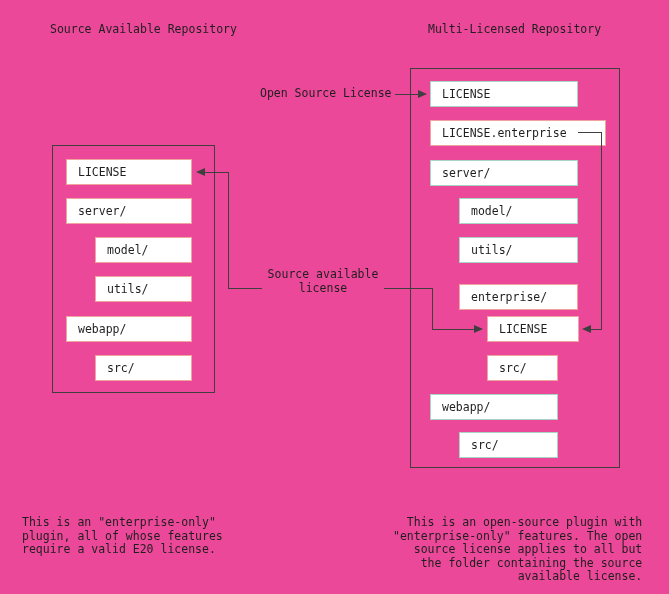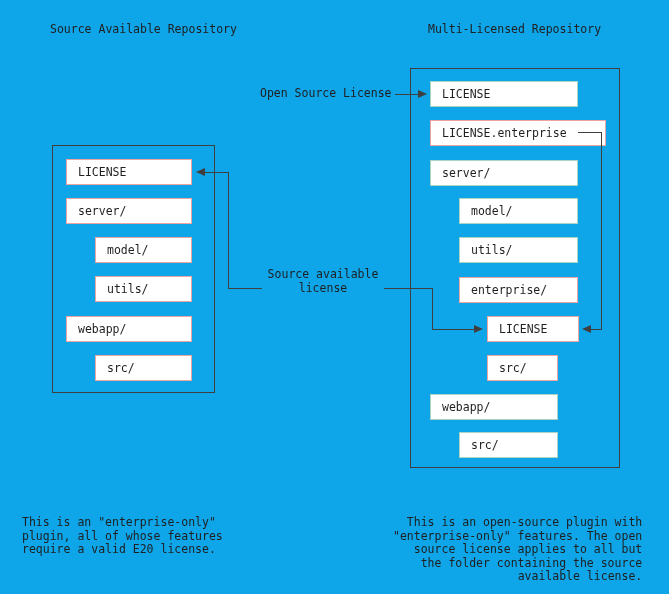--- a/index.html
+++ b/index.html
@@ -1,17 +1,17 @@
 <!DOCTYPE html>
 <html><head>
 <meta charset="utf-8">
 <style>
   html,body{margin:0;padding:0;background:#ffffff;}
   #canvas{
-    position:relative;width:669px;height:594px;background:#0ea5e9;overflow:hidden;
+    position:relative;width:669px;height:594px;background:#ec4899;overflow:hidden;
     font-family:"DejaVu Sans Mono","Liberation Mono",monospace;
     font-size:11.5px;color:#1f1f1f;
   }
   .t{position:absolute;white-space:pre-line;line-height:13.5px;}
   .outer{position:absolute;border:1px solid #3f3f3f;box-sizing:border-box;background:transparent;}
   .item{
     position:absolute;height:26px;box-sizing:border-box;border:1px solid #999;
     line-height:24px;padding-left:11px;background:#ffffff;white-space:nowrap;overflow:hidden;
   }
   .item.sa{border-color:#efa4a0;}
@@ -38,21 +38,21 @@
   <div class="item sa" style="left:95px;top:276px;width:97px;">utils/</div>
   <div class="item sa" style="left:66px;top:316px;width:126px;">webapp/</div>
   <div class="item sa" style="left:95px;top:355px;width:97px;">src/</div>
 
   <div class="outer" style="left:410px;top:68px;width:210px;height:400px;"></div>
   <div class="item os" style="left:430px;top:81px;width:148px;">LICENSE</div>
   <div class="item sa" style="left:430px;top:120px;width:176px;">LICENSE.enterprise</div>
   <div class="item os" style="left:430px;top:160px;width:148px;">server/</div>
   <div class="item os" style="left:459px;top:198px;width:119px;">model/</div>
   <div class="item os" style="left:459px;top:237px;width:119px;">utils/</div>
-  <div class="item sa" style="left:459px;top:277px;width:119px;">enterprise/</div>
+  <div class="item sa" style="left:459px;top:284px;width:119px;">enterprise/</div>
   <div class="item sa" style="left:487px;top:316px;width:92px;">LICENSE</div>
   <div class="item sa" style="left:487px;top:355px;width:71px;">src/</div>
   <div class="item os" style="left:430px;top:394px;width:128px;">webapp/</div>
   <div class="item os" style="left:459px;top:432px;width:99px;">src/</div>
 
   <div class="t" style="left:260px;top:87px;">Open Source License</div>
   <div class="t center" style="left:267px;top:268px;width:112px;">Source available
 license</div>
 
   <div class="hl" style="left:395px;top:94px;width:24px;"></div>

